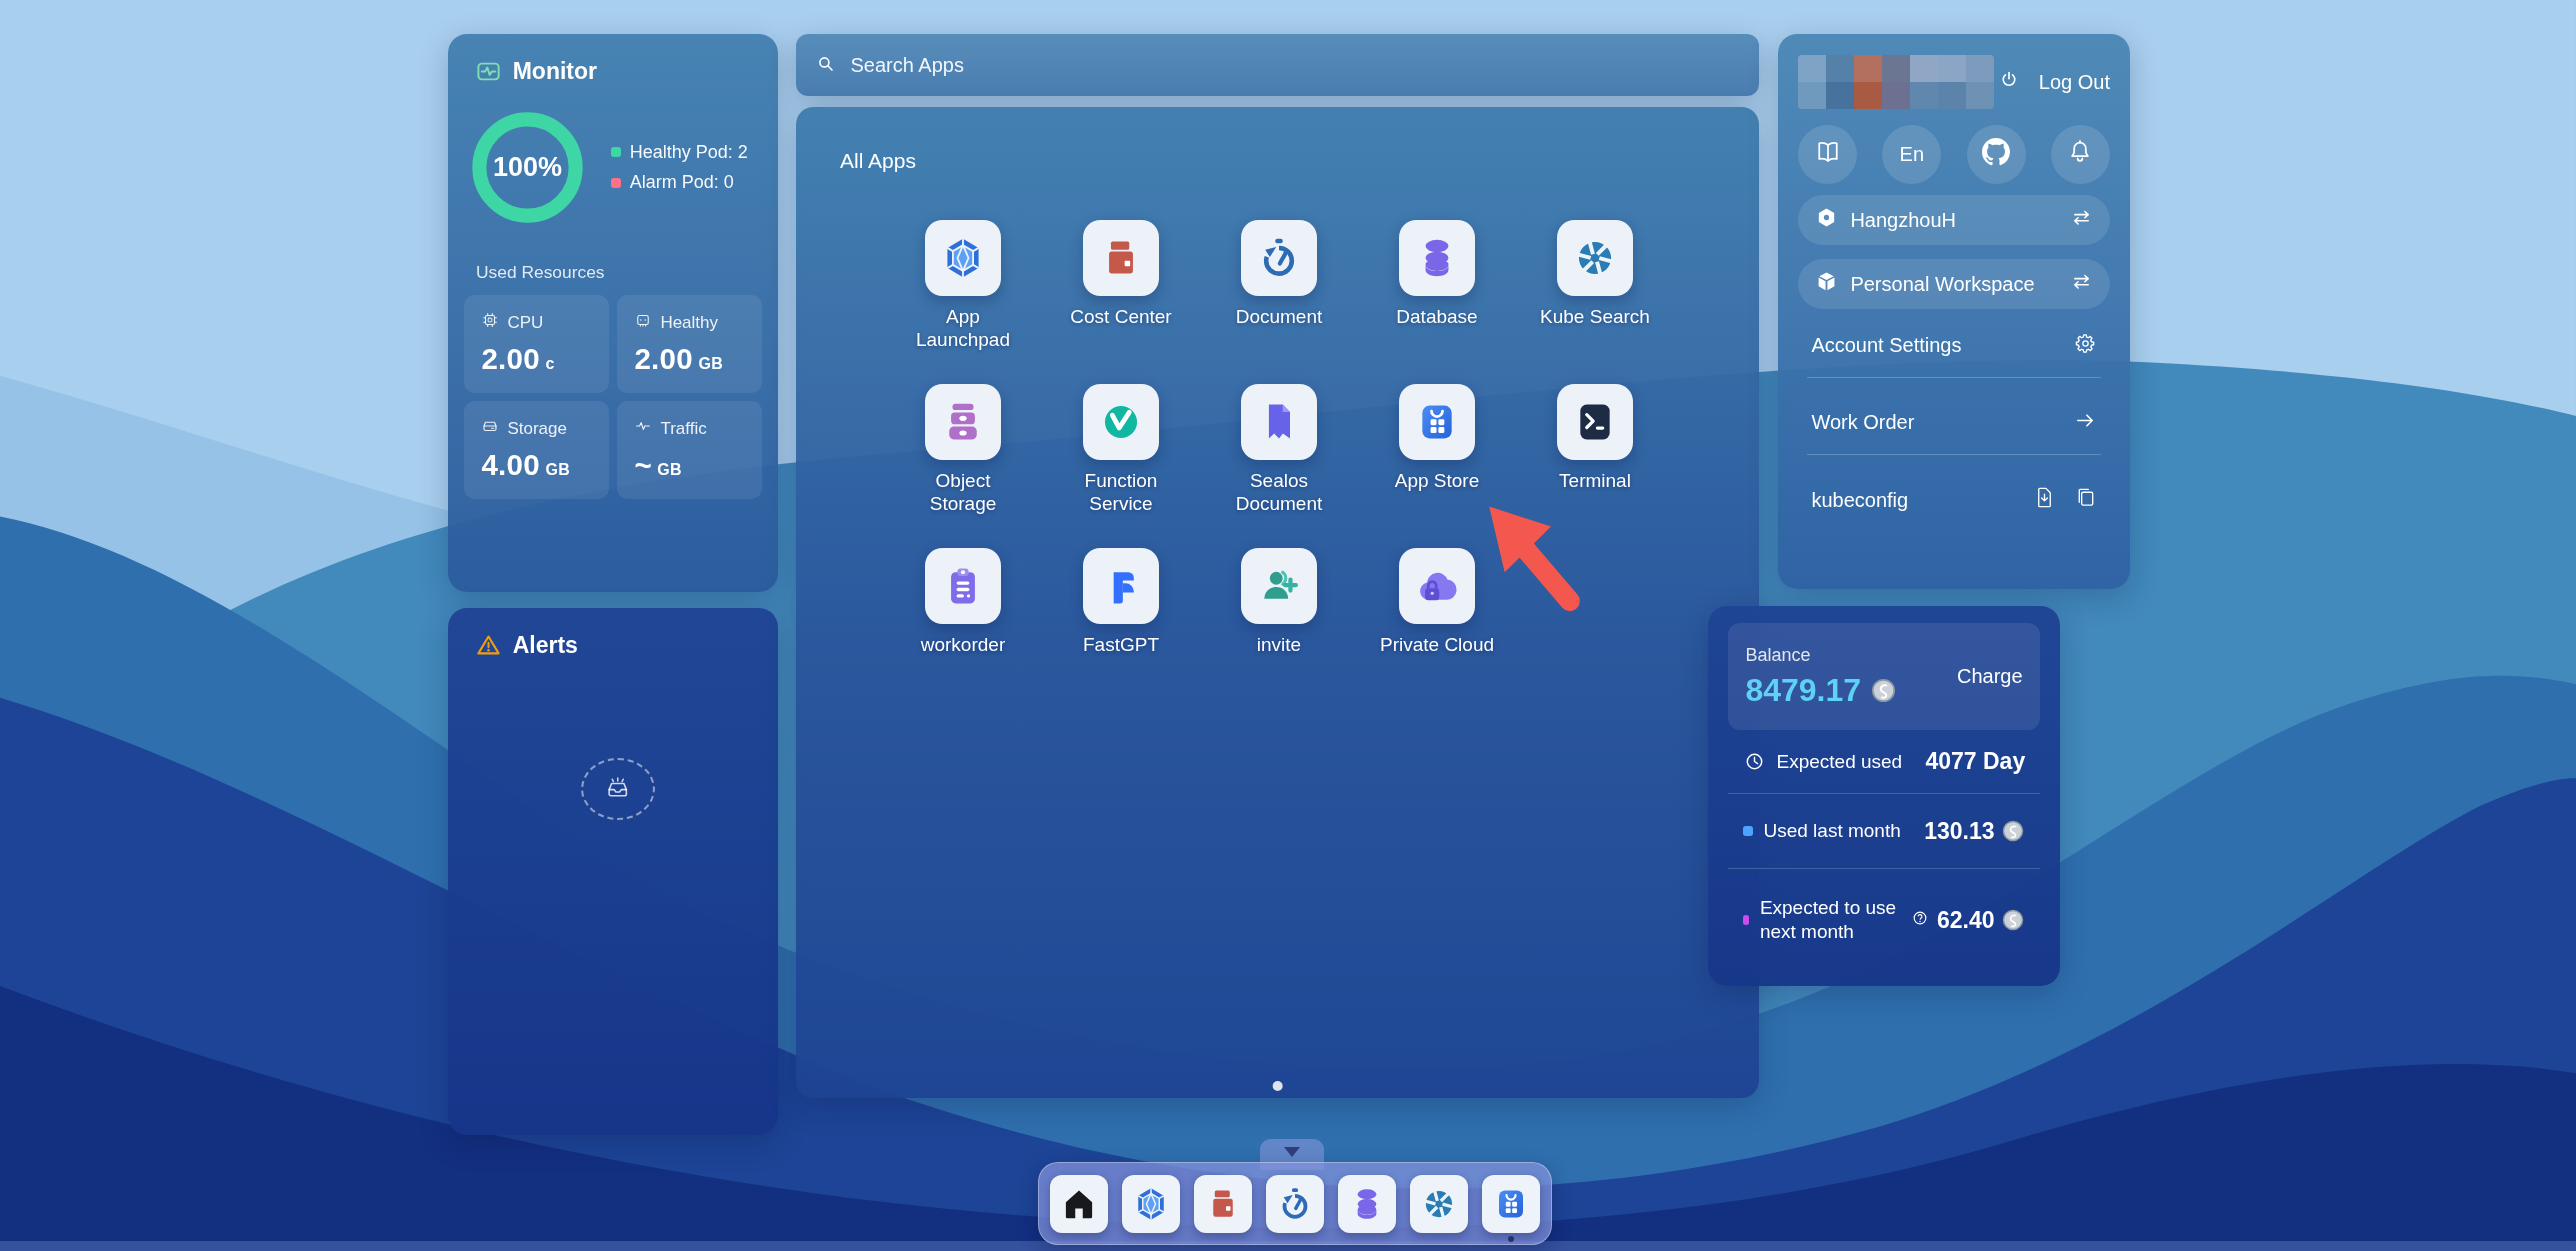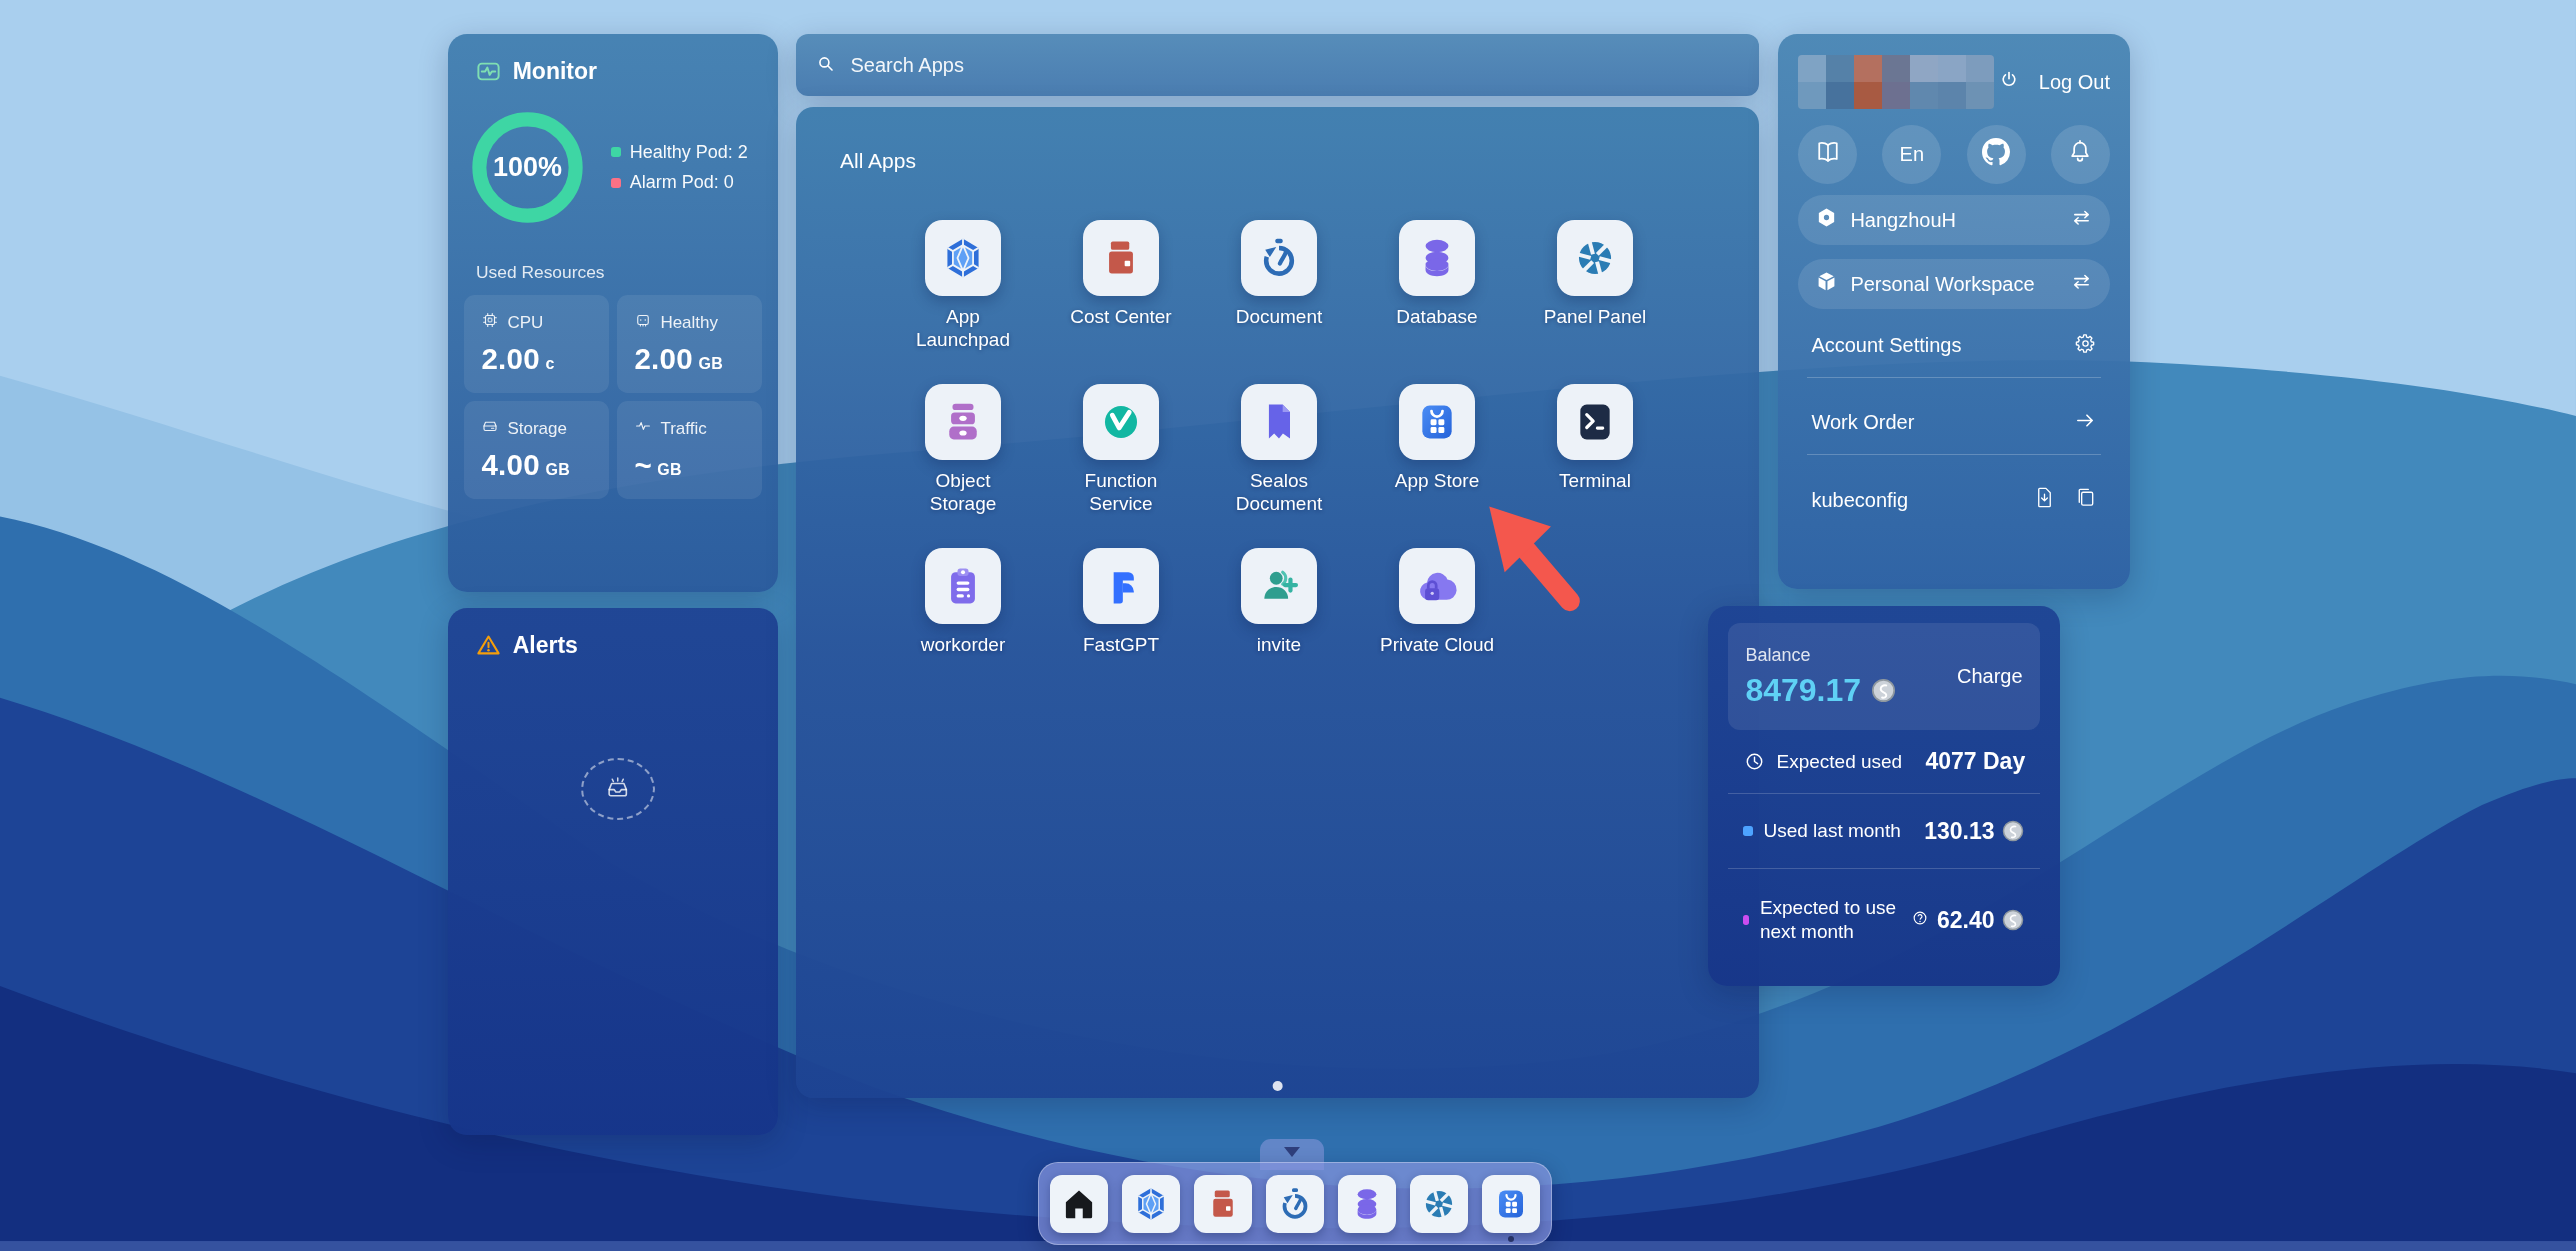--- a/index.html
+++ b/index.html
@@ -296,21 +296,21 @@
                 <line x1="26.5" y1="20" x2="37" y2="9.5"></line>
                 <line x1="26.5" y1="20" x2="37" y2="9.5" transform="rotate(60 24 24)"></line>
                 <line x1="26.5" y1="20" x2="37" y2="9.5" transform="rotate(120 24 24)"></line>
                 <line x1="26.5" y1="20" x2="37" y2="9.5" transform="rotate(180 24 24)"></line>
                 <line x1="26.5" y1="20" x2="37" y2="9.5" transform="rotate(240 24 24)"></line>
                 <line x1="26.5" y1="20" x2="37" y2="9.5" transform="rotate(300 24 24)"></line>
               </g>
             </svg>
           </span>
         </div>
-       <div class="app-label">Panel Panel</div>
+       <div class="app-label">Kube Search</div>
       </div>
       <div class="app-cell">
        <div class="app-tile">
           <span>
             <svg viewBox="0 0 48 48">
               <g fill="#b06fc9">
                 <path d="M16 4h16a3.5 3.5 0 0 1 0 7H16a3.5 3.5 0 0 1 0-7z"></path>
                 <rect x="11" y="13.5" width="26" height="13" rx="4"></rect>
                 <rect x="9" y="29" width="30" height="14" rx="5"></rect>
               </g>

